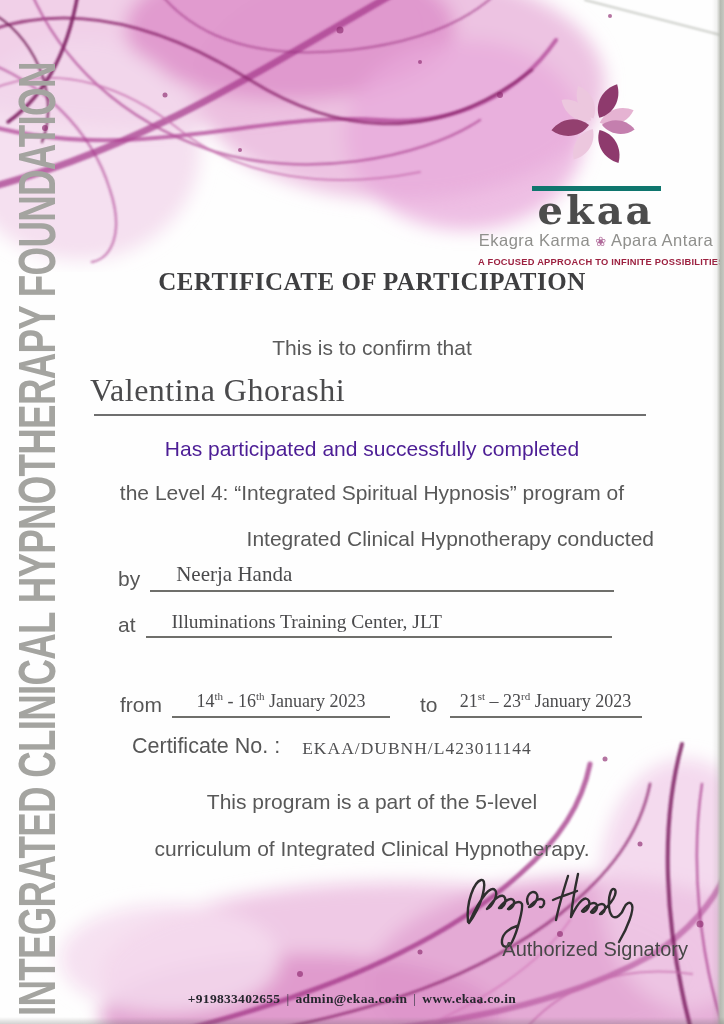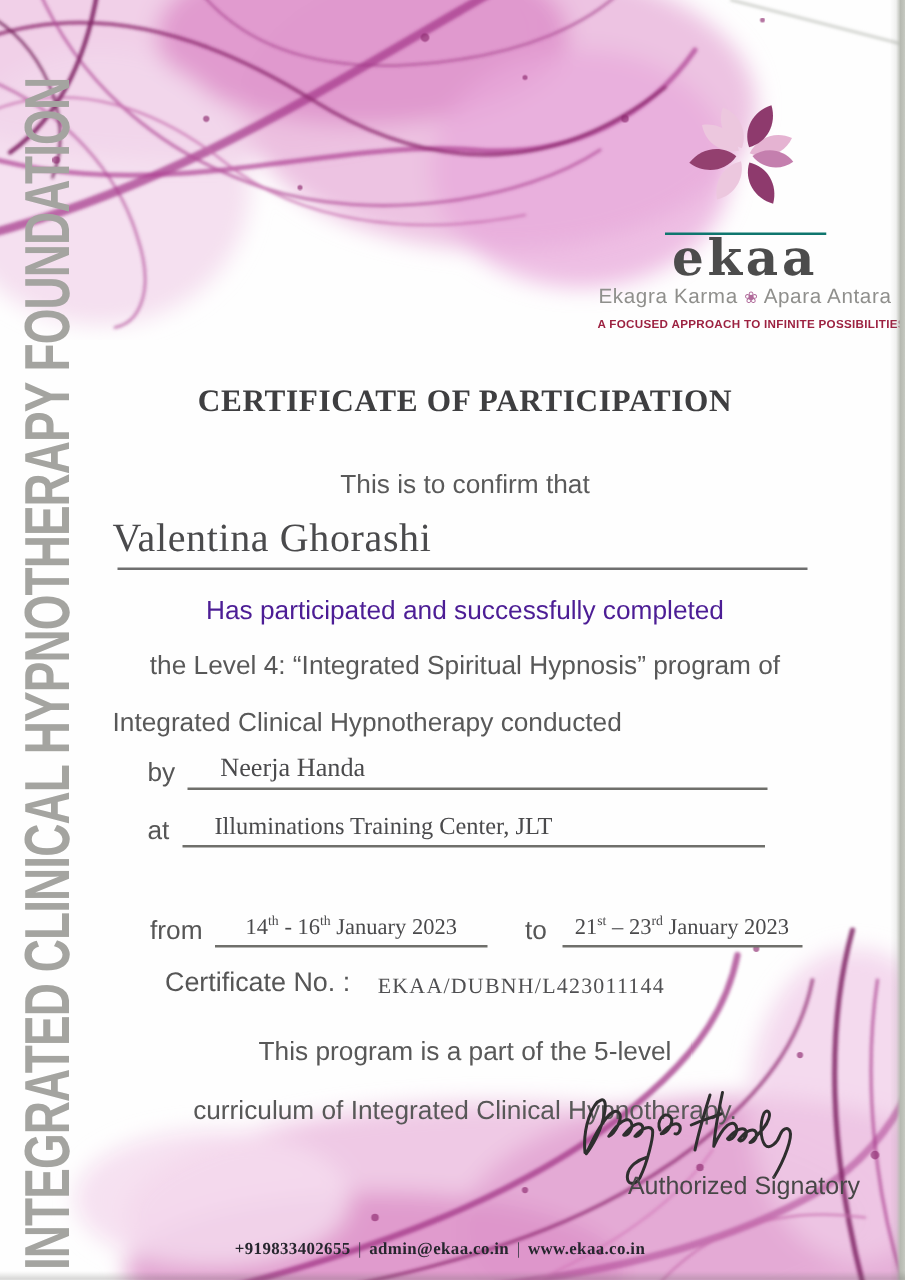--- a/index.html
+++ b/index.html
@@ -16,36 +16,36 @@
   .scan-edge-bottom{position:absolute;left:0;bottom:0;width:100%;height:7px;z-index:6;
     background:linear-gradient(to bottom,rgba(100,100,95,0),rgba(100,100,95,.28));}
   
   .v-banner{
     position:absolute;left:8px;top:1016px;z-index:2;white-space:nowrap;
     transform:rotate(-90deg) scaleX(.72);transform-origin:0 0;
     font-size:51px;font-weight:700;letter-spacing:-1px;color:#a4a4a0;
   }
   
   .logo-block{position:absolute;left:478px;top:66px;width:236px;text-align:center;z-index:3;}
-  .wordmark{display:inline-block;margin-top:2px;border-top:2px solid #0f766e;padding:0 6px;line-height:.95;}
+  .wordmark{display:inline-block;margin-top:2px;border-top:5px solid #0f766e;padding:0 6px;line-height:.95;}
   .wordmark span{font-family:"DejaVu Serif",serif;font-weight:700;font-size:40px;letter-spacing:3px;color:#4c4c4c;}
   .logo-subtitle{margin-top:2px;font-size:16.5px;color:#8f8f8c;letter-spacing:.5px;white-space:nowrap;}
   .logo-subtitle .sep{color:#b06a9a;font-size:13px;}
   .logo-tagline{margin-top:7px;font-size:9.3px;font-weight:700;color:#9c2140;letter-spacing:.25px;white-space:nowrap;}
   
-  .content{position:absolute;left:90px;right:70px;top:0;bottom:0;z-index:4;margin-top:40px;}
+  .content{position:absolute;left:90px;right:70px;top:0;bottom:0;z-index:4;}
   .c-title{position:absolute;top:268px;left:0;right:0;text-align:center;
     font-family:"Liberation Serif",serif;font-weight:700;font-size:25px;letter-spacing:.5px;color:#3e3e40;}
   .c-confirm{position:absolute;top:336px;left:0;right:0;text-align:center;font-size:21px;color:#5a5a5a;}
   .c-name{position:absolute;top:372px;left:0;right:0;text-align:left;
     font-family:"Liberation Serif",serif;font-size:32px;color:#454547;letter-spacing:.5px;}
   .name-line{position:absolute;top:414px;left:4px;right:8px;border-top:2px solid #6f6f6f;}
   .c-body1{position:absolute;top:437px;left:0;right:0;text-align:center;font-size:21px;color:#4c1d95;}
   .c-body2{position:absolute;top:481px;left:0;right:0;text-align:center;font-size:21px;color:#585858;white-space:nowrap;}
-  .c-body3{position:absolute;top:527px;left:0;right:0;text-align:left;font-size:21px;color:#585858;}
+  .c-body3{position:absolute;top:527px;left:0;right:0;text-align:right;font-size:21px;color:#585858;}
   .frow{position:absolute;left:0;right:0;display:flex;align-items:flex-end;}
   .row-by{top:556px;height:36px;}
   .row-at{top:602px;height:36px;}
   .row-from{top:680px;height:38px;}
   .flabel{font-size:21px;color:#565656;padding:0 0 1px 0;}
   .row-by .flabel,.row-at .flabel{margin-left:28px;}
   .row-from .flabel{margin-left:30px;}
   .fill-line{flex:1;border-bottom:2px solid #6f6f6b;margin-left:10px;}
   .row-by .fill-line{margin-right:40px;}
   .row-at .fill-line{margin-right:42px;}

